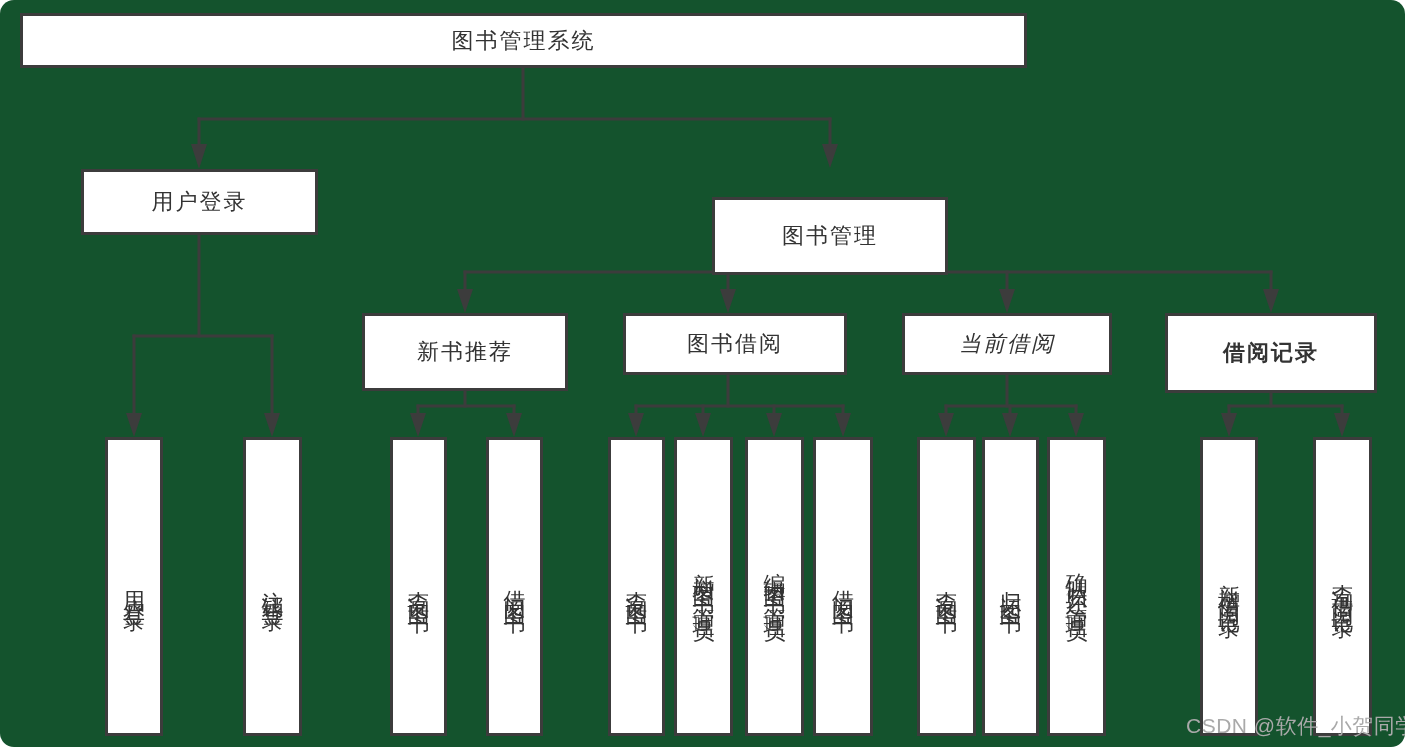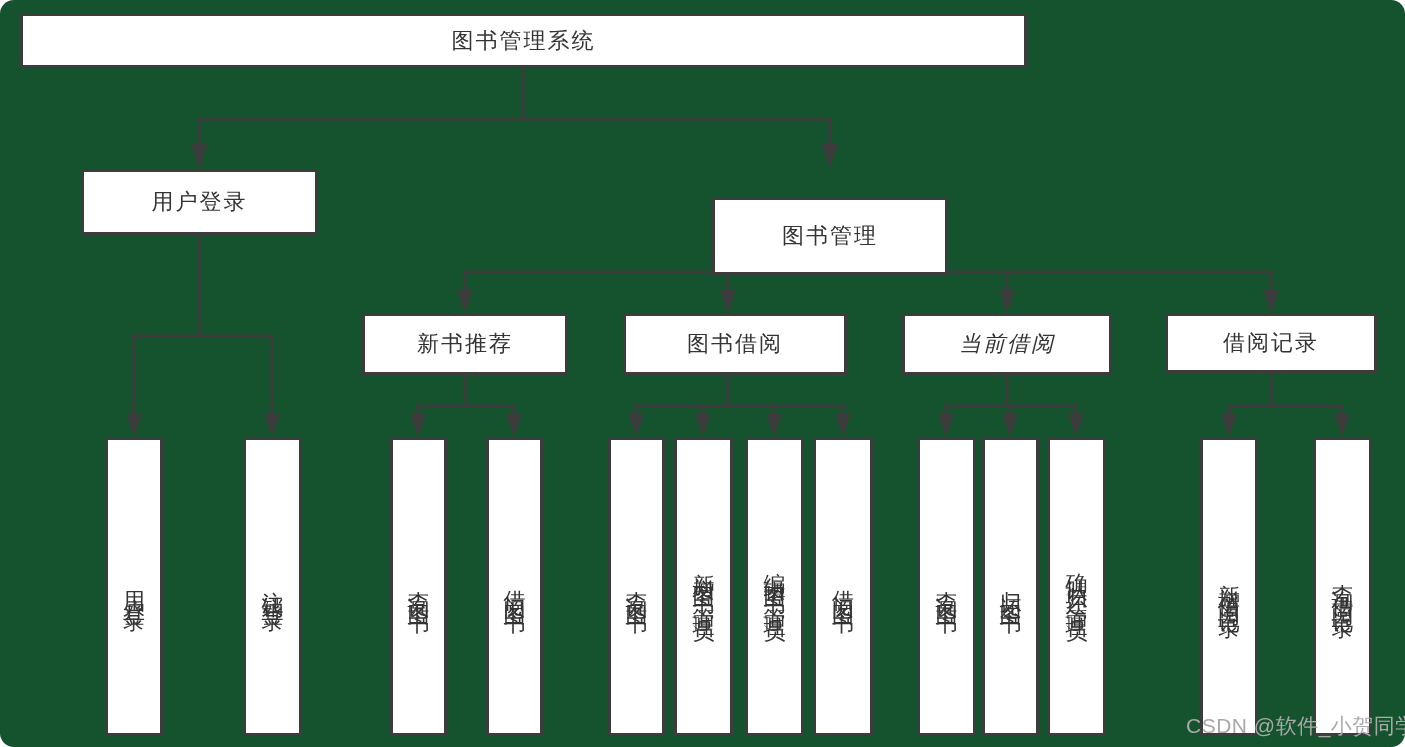--- a/index.html
+++ b/index.html
@@ -131,30 +131,30 @@
     <span class="h-label">图书管理系统</span>
   </div>
 
   <div class="node" style="left:81px; top:169px; width:237px; height:66px;">
     <span class="h-label">用户登录</span>
   </div>
   <div class="node" style="left:712px; top:168px; width:236px; height:78px;margin-top:29px;">
     <span class="h-label">图书管理</span>
   </div>
 
-  <div class="node" style="left:362px; top:313px; width:206px; height:62px;text-align:center;">
+  <div class="node" style="left:362px; top:313px; width:206px; height:78px;text-align:center;">
     <span class="h-label">新书推荐</span>
   </div>
   <div class="node" style="left:623px; top:313px; width:224px; height:62px;">
     <span class="h-label">图书借阅</span>
   </div>
   <div class="node" style="left:902px; top:313px; width:210px; height:62px;font-style:italic;">
     <span class="h-label">当前借阅</span>
   </div>
-  <div class="node" style="left:1165px; top:313px; width:212px; height:60px;">
+  <div class="node" style="left:1165px; top:313px; width:212px; height:80px;font-weight:bold;">
     <span class="h-label">借阅记录</span>
   </div>
 
   <div class="node leaf" style="left:105px; width:58px;">
     <span class="v-label">用户登录</span>
   </div>
   <div class="node leaf" style="left:243px; width:59px;">
     <span class="v-label">注销登录</span>
   </div>
 

